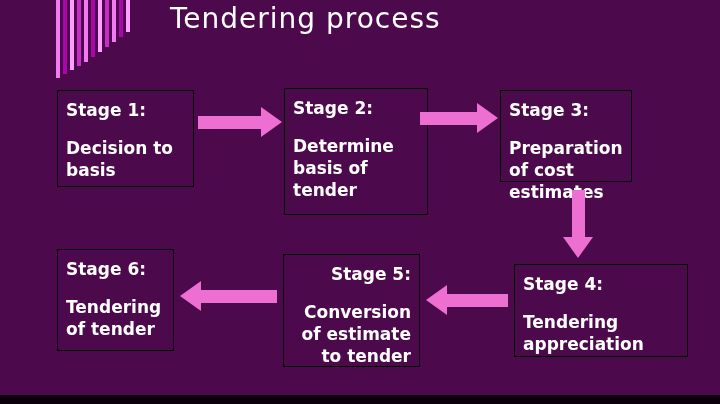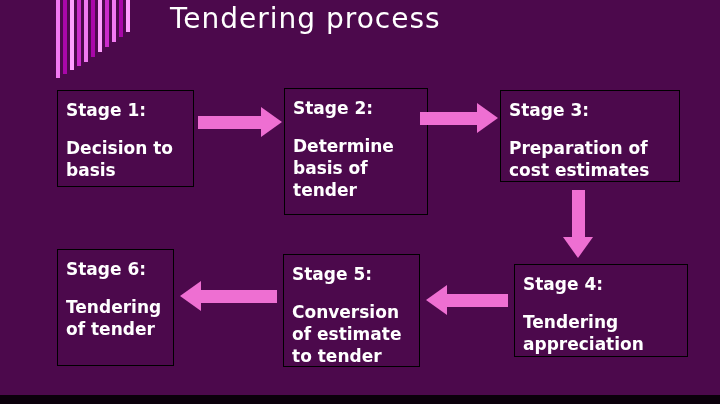--- a/index.html
+++ b/index.html
@@ -47,24 +47,24 @@
     background: var(--bg);
     color: var(--text);
     font-weight: 700;
     font-size: 17px;
     line-height: 1.3;
     padding: 8px 8px;
   }
   .stage-label { margin-bottom: 16px; }
   .box1 { left: 57px;  top: 90px;  width: 137px; height: 97px;  }
   .box2 { left: 284px; top: 88px;  width: 144px; height: 127px; }
-  .box3 { left: 500px; top: 90px;  width: 180px; height: 92px;  }
+  .box3 { left: 500px; top: 90px;  width: 132px; height: 92px;  }
   .box4 { left: 514px; top: 264px; width: 174px; height: 93px;  }
-  .box5 { left: 283px; top: 254px; width: 137px; height: 113px; }
-  .box6 { left: 57px;  top: 249px; width: 117px; height: 117px; }
+  .box5 { left: 283px; top: 254px; width: 137px; height: 113px; text-align: right; }
+  .box6 { left: 57px;  top: 249px; width: 117px; height: 102px; }
 
   .arrow { position: absolute; display: flex; align-items: center; }
   .arrow .body { background: var(--pink); flex: 1 1 auto; height: 13px; }
   .arrow .head { width: 0; height: 0; }
   .arrow.right .head {
     border-top: 15px solid transparent;
     border-bottom: 15px solid transparent;
     border-left: 21px solid var(--pink);
   }
   .arrow.left .head {

